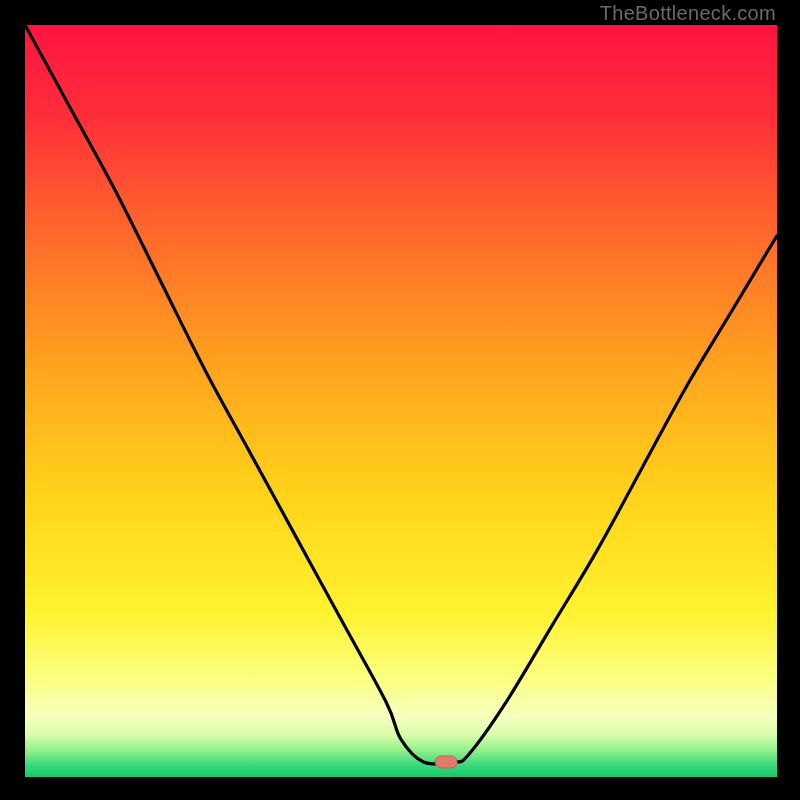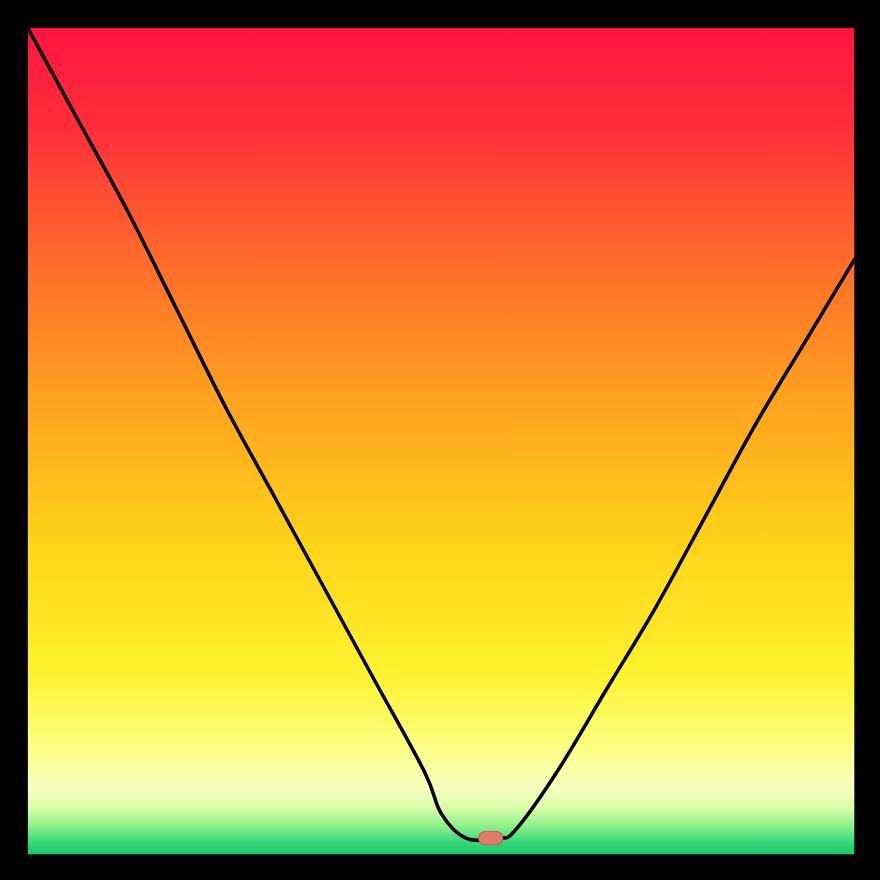--- a/index.html
+++ b/index.html
@@ -74,13 +74,14 @@
       </defs>
       <rect x="0" y="0" width="752" height="752" fill="url(#bg-grad)"></rect>
     </svg>
 
     <svg class="curve-svg" viewBox="0 0 752 752" preserveAspectRatio="none">
       <path id="curve-path" fill="none" stroke-width="3.2" stroke-linejoin="round" stroke-linecap="round" d="M 0,0 C 8.121599999999999,14.889600000000005 28.8768,52.94080000000004 45.12,82.72000000000003 C 61.36319999999999,112.49920000000002 73.99680000000001,134.30719999999997 90.24,165.43999999999994 C 106.48319999999998,196.57279999999992 119.11679999999998,223.19359999999995 135.35999999999999,255.67999999999995 C 151.6032,288.16639999999995 164.2368,314.7871999999999 180.48,345.91999999999996 C 196.7232,377.0528 209.3568,398.8608 225.6,428.64 C 241.8432,458.4192 254.47679999999997,481.5808 270.71999999999997,511.36 C 286.9632,541.1392000000001 299.5968,564.3008000000001 315.84,594.08 C 332.0832,623.8592 350.1312,655.1424 360.96,676.8 C 371.7888,698.4576 369.23199999999997,703.5712 376,714.4 C 382.76800000000003,725.2288 389.08480000000003,732.8992000000001 398.56,736.96 C 408.0352,741.0208 420.5184,738.3136000000001 428.64,736.96 C 436.7616,735.6064 434.2047999999999,740.2688 443.67999999999995,729.44 C 453.1552,718.6112 466.3904,699.8112 481.28000000000003,676.8 C 496.16960000000006,653.7887999999999 510.1568,628.672 526.4,601.6 C 542.6432,574.528 555.2768,554.8256 571.52,526.4 C 587.7632,497.97439999999995 600.3968,473.4592 616.64,443.68 C 632.8832,413.9008 645.5168,389.38559999999995 661.76,360.96 C 678.0032,332.5344 690.6368,312.832 706.88,285.76 C 723.1232,258.688 743.8784,224.09600000000006 752,210.56000000000006" stroke="#000000"></path>
       <rect id="marker-dot" rx="6" ry="6" width="22" height="12" x="410.12000000000006" y="730.96" fill="#e07a6a" stroke="#cf5f50" stroke-width="1"></rect>
     </svg>
   </div>
 
+  <div class="watermark">TheBottleneck.com</div>
 </div>
 
 </body></html>

